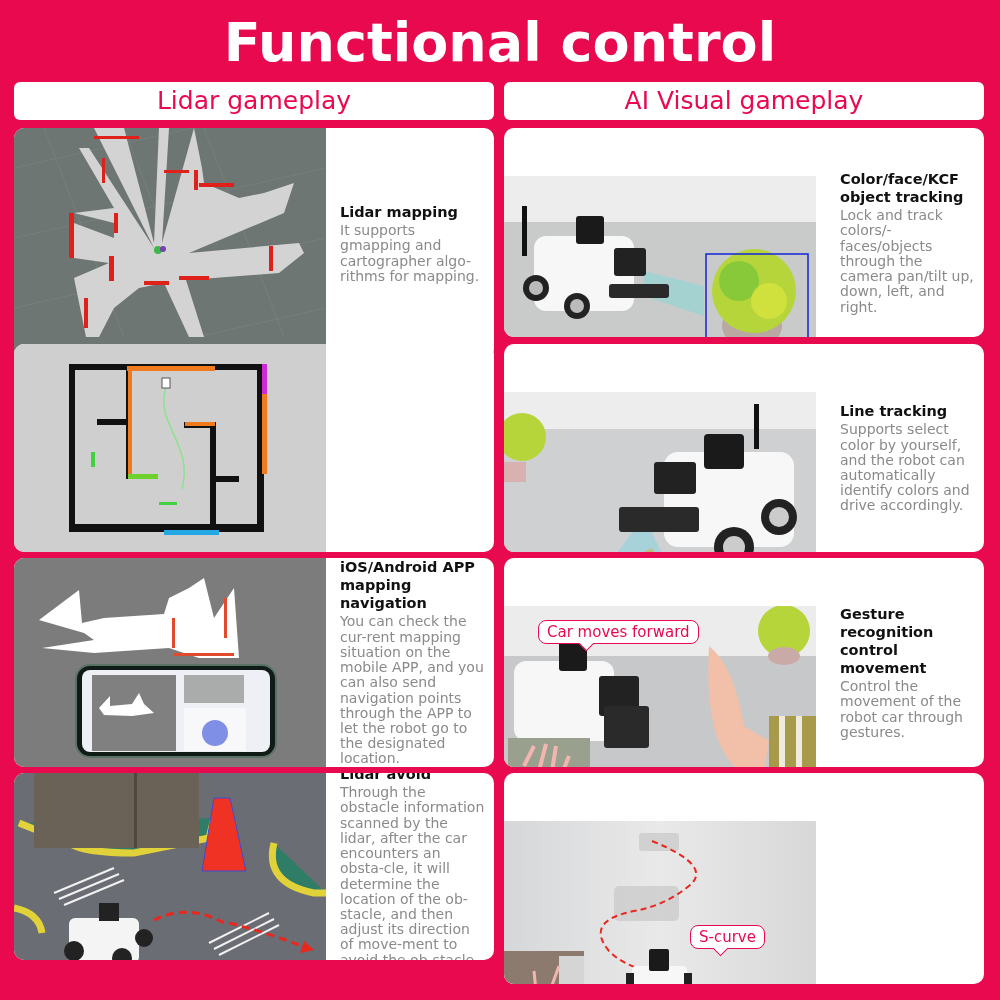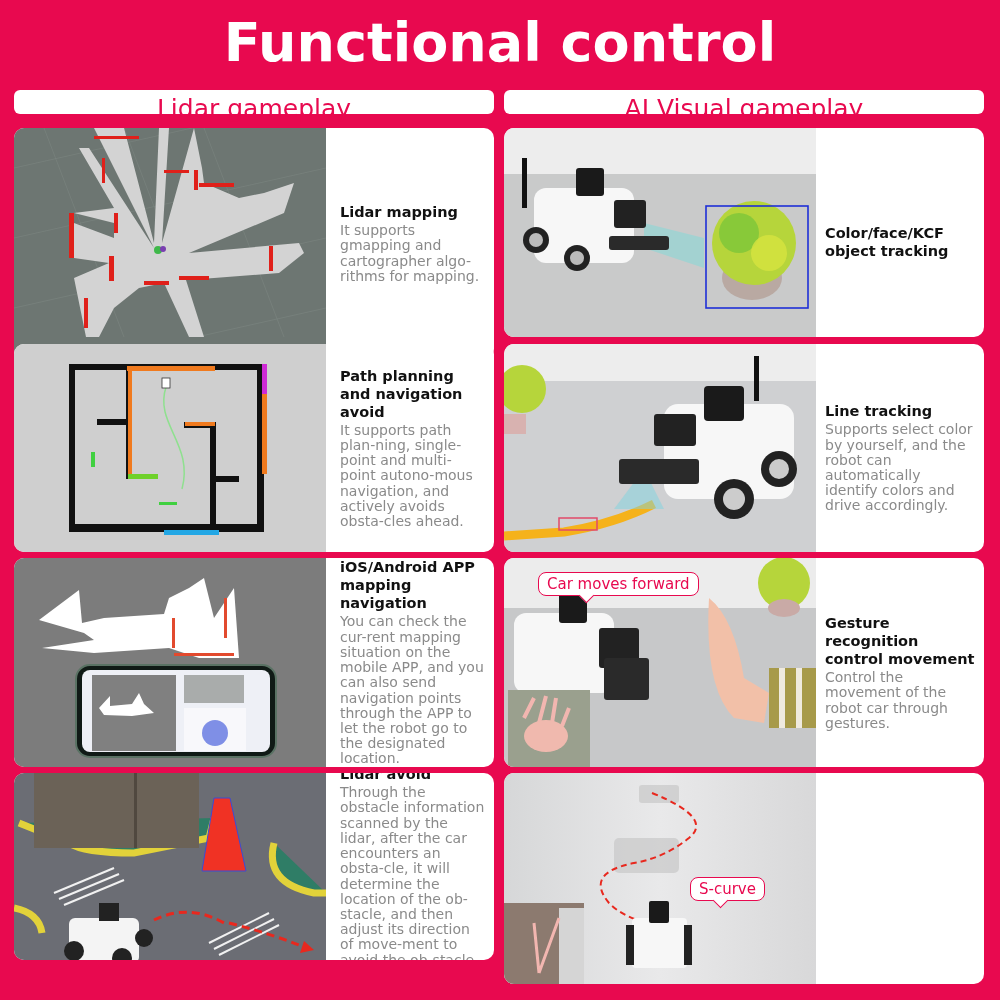--- a/index.html
+++ b/index.html
@@ -1,28 +1,28 @@
 <!DOCTYPE html>
 <html><head>
 <meta charset="utf-8">
 <style>
   * { box-sizing: border-box; margin: 0; padding: 0; }
   html, body { width: 1000px; height: 1000px; overflow: hidden; }
   body { background: #e8094f; font-family: "DejaVu Sans", "Liberation Sans", sans-serif; position: relative; }
   .title { position: absolute; top: 8px; left: 0; width: 1000px; text-align: center; color: #fff; font-size: 54px; font-weight: bold; letter-spacing: 0px; line-height: 70px; }
-  .col-header { position: absolute; top: 82px; height: 24px; background: #fff; border-radius: 6px; color: #e8094f; font-size: 25px; text-align: center; line-height: 38px; margin-top: 8px; }
+  .col-header { position: absolute; top: 82px; height: 38px; background: #fff; border-radius: 6px; color: #e8094f; font-size: 25px; text-align: center; line-height: 38px; }
   .col-header.left { left: 14px; width: 480px; }
   .col-header.right { left: 504px; width: 480px; }
   .card { position: absolute; width: 480px; background: #fff; border-radius: 10px; overflow: hidden; display: flex; }
   .card .media { width: 312px; height: 100%; position: relative; overflow: hidden; flex: none; }
   .card .text { flex: 1; padding: 0 8px 0 14px; display: flex; flex-direction: column; justify-content: center; }
   .card .text h3 { font-size: 14.5px; font-weight: bold; color: #111; line-height: 18px; margin-bottom: 2px; }
   .card .text p { font-size: 14px; color: #8a8a8a; line-height: 15.2px; }
-  .right-col .text { padding-left: 9px; margin-top: 20px; }
-  .right-col .media { width: 312px; }
+  .right-col .text { padding-left: 24px; margin-top: 20px; }
+  .right-col .media { width: 312px; margin-top: 48px; }
 
   
   .m-lidarmap { background: #6d7672; }
   .m-path { background: #cfcfcf; }
   .m-app { background: #7c7c7c; }
   .m-avoid { background: #6b6d74; }
   .m-track { background: linear-gradient(#ededed 0 22%, #c9caca 22% 100%); }
   .m-line { background: linear-gradient(#ededed 0 18%, #cfd0d2 18% 100%); }
   .m-gesture { background: linear-gradient(#ececec 0 24%, #c7c8c9 24% 100%); }
   .m-scurve { background: linear-gradient(90deg, #d6d7d8, #e9e9ea 50%, #d8d8d9); }
@@ -100,24 +100,20 @@
         </g>
       <rect x="114" y="130" width="30" height="5" fill="#6fd12b"></rect>
       <rect x="150" y="186" width="55" height="5" fill="#23a7e5"></rect>
       <rect x="248" y="20" width="5" height="30" fill="#cf2ad6"></rect>
       <rect x="77" y="108" width="4" height="15" fill="#40d040"></rect>
       <path d="M152 43 C140 80, 180 100, 168 145" stroke="#8fe08f" stroke-width="1.5" fill="none"></path>
       <rect x="145" y="158" width="18" height="3" fill="#40d040"></rect>
       <rect x="148" y="34" width="8" height="10" fill="#fff" stroke="#333" stroke-width="0.8"></rect>
     </svg>
   </div>
-  <div class="text">
-    <h3>Path planning and navigation avoid</h3>
-    <p>It supports path plan-ning, single-point and multi-point autono-mous navigation, and actively avoids obsta-cles ahead.</p>
-  </div>
 </div>
 
 <div class="card" style="left:14px; top:558px; height:209px;">
   <div class="media m-app">
     <svg width="312" height="209" viewBox="0 0 312 209">
       <polygon points="25,62 65,32 68,65 90,60 150,56 155,40 175,30 190,20 200,60 220,30 225,100 185,100 155,90 80,95 28,90 80,82 70,75" fill="#fff"></polygon>
       <g fill="#e24a2e">
           <rect x="158" y="60" width="3" height="30"></rect>
           <rect x="210" y="40" width="3" height="40"></rect>
           <rect x="160" y="95" width="60" height="3"></rect>
@@ -186,20 +182,21 @@
         <circle cx="73" cy="130" r="7" fill="#bbb"></circle>
       <ellipse cx="248" cy="150" rx="30" ry="22" fill="#b9a9a2"></ellipse>
       <circle cx="250" cy="115" r="42" fill="#b6d53b"></circle>
       <circle cx="235" cy="105" r="20" fill="#7dc63a" opacity="0.8"></circle>
       <circle cx="265" cy="125" r="18" fill="#d7e440" opacity="0.8"></circle>
       <rect x="202" y="78" width="102" height="102" fill="none" stroke="#1e2fd6" stroke-width="1.6"></rect>
     </svg>
   </div>
   <div class="text">
     <h3>Color/face/KCF object tracking</h3>
+    <p>Lock and track colors/-faces/objects through the camera pan/tilt up, down, left, and right.</p>
   </div>
 </div>
 
 <div class="card right-col" style="left:504px; top:344px; height:208px;">
   <div class="media m-line">
     <svg width="312" height="208" viewBox="0 0 312 208">
       <circle cx="18" cy="45" r="24" fill="#b6d53b"></circle>
       <rect x="0" y="70" width="22" height="20" fill="#d8b2b0"></rect>
       <path d="M0 192 L60 188 Q110 180 150 160" stroke="#f5b21b" stroke-width="9" fill="none"></path>
       <rect x="55" y="174" width="38" height="12" fill="none" stroke="#e24a6a" stroke-width="1.5"></rect>

